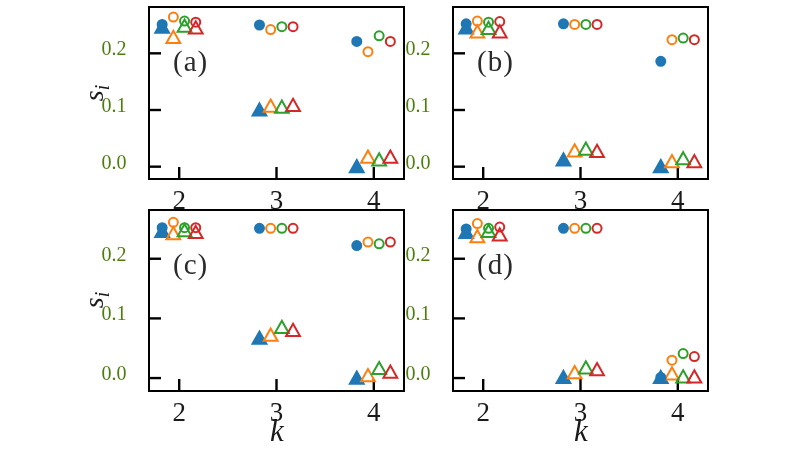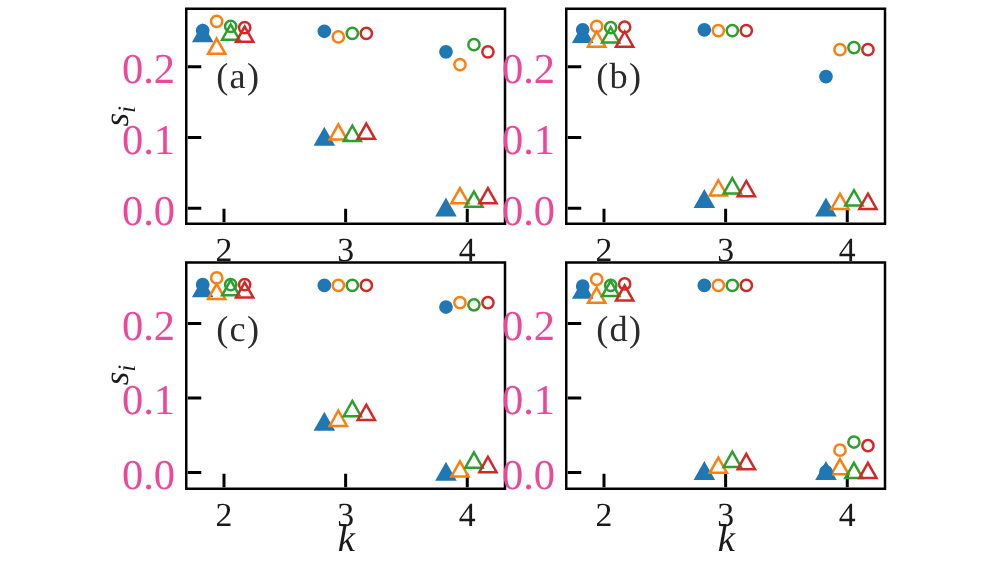--- a/index.html
+++ b/index.html
@@ -11,21 +11,21 @@
     position:absolute;border:2.5px solid #000;background:#fff;box-sizing:content-box;
   }
   .panel svg{position:absolute;left:0;top:0;display:block;}
   .panel-letter{
     position:absolute;font-size:29px;color:#2b2b2b;letter-spacing:1px;white-space:nowrap;
   }
   .xtick-label{
     position:absolute;font-size:27px;color:#1a1a1a;width:40px;text-align:center;white-space:nowrap;
   }
   .ytick-label{
-    position:absolute;font-size:34px;color:#ec4899;width:52px;text-align:right;white-space:nowrap;
+    position:absolute;font-size:20px;color:#4d7c0f;width:52px;text-align:center;white-space:nowrap;
   }
   .xlabel{
     position:absolute;font-style:italic;font-size:31px;color:#1a1a1a;transform:translateX(-50%);
   }
   .ylabel{
     position:absolute;font-style:italic;font-size:28px;color:#1a1a1a;
     transform:translate(-50%,-50%) rotate(-90deg);white-space:nowrap;
   }
   .ylabel .sub{font-size:0.72em;font-style:italic;vertical-align:-0.28em;}
 </style>

